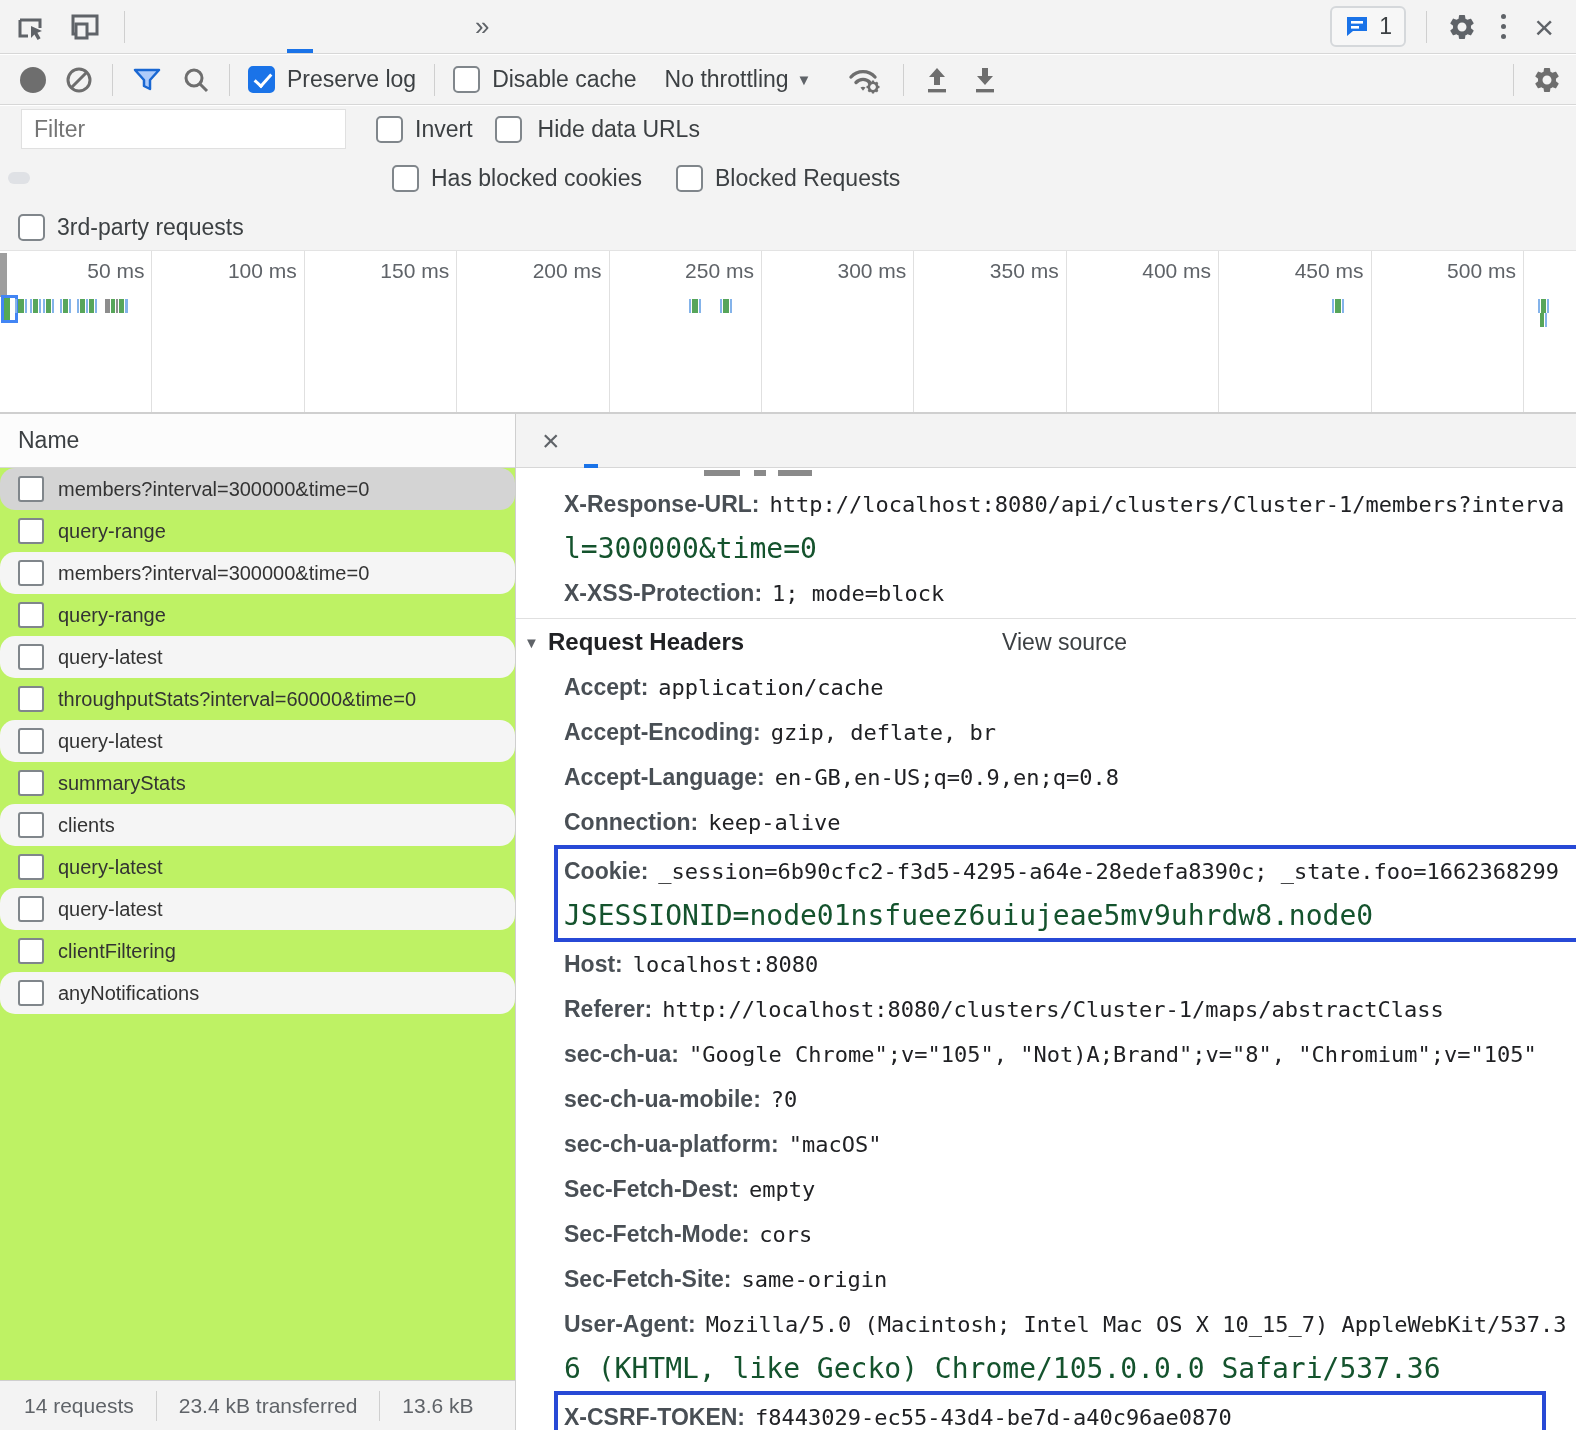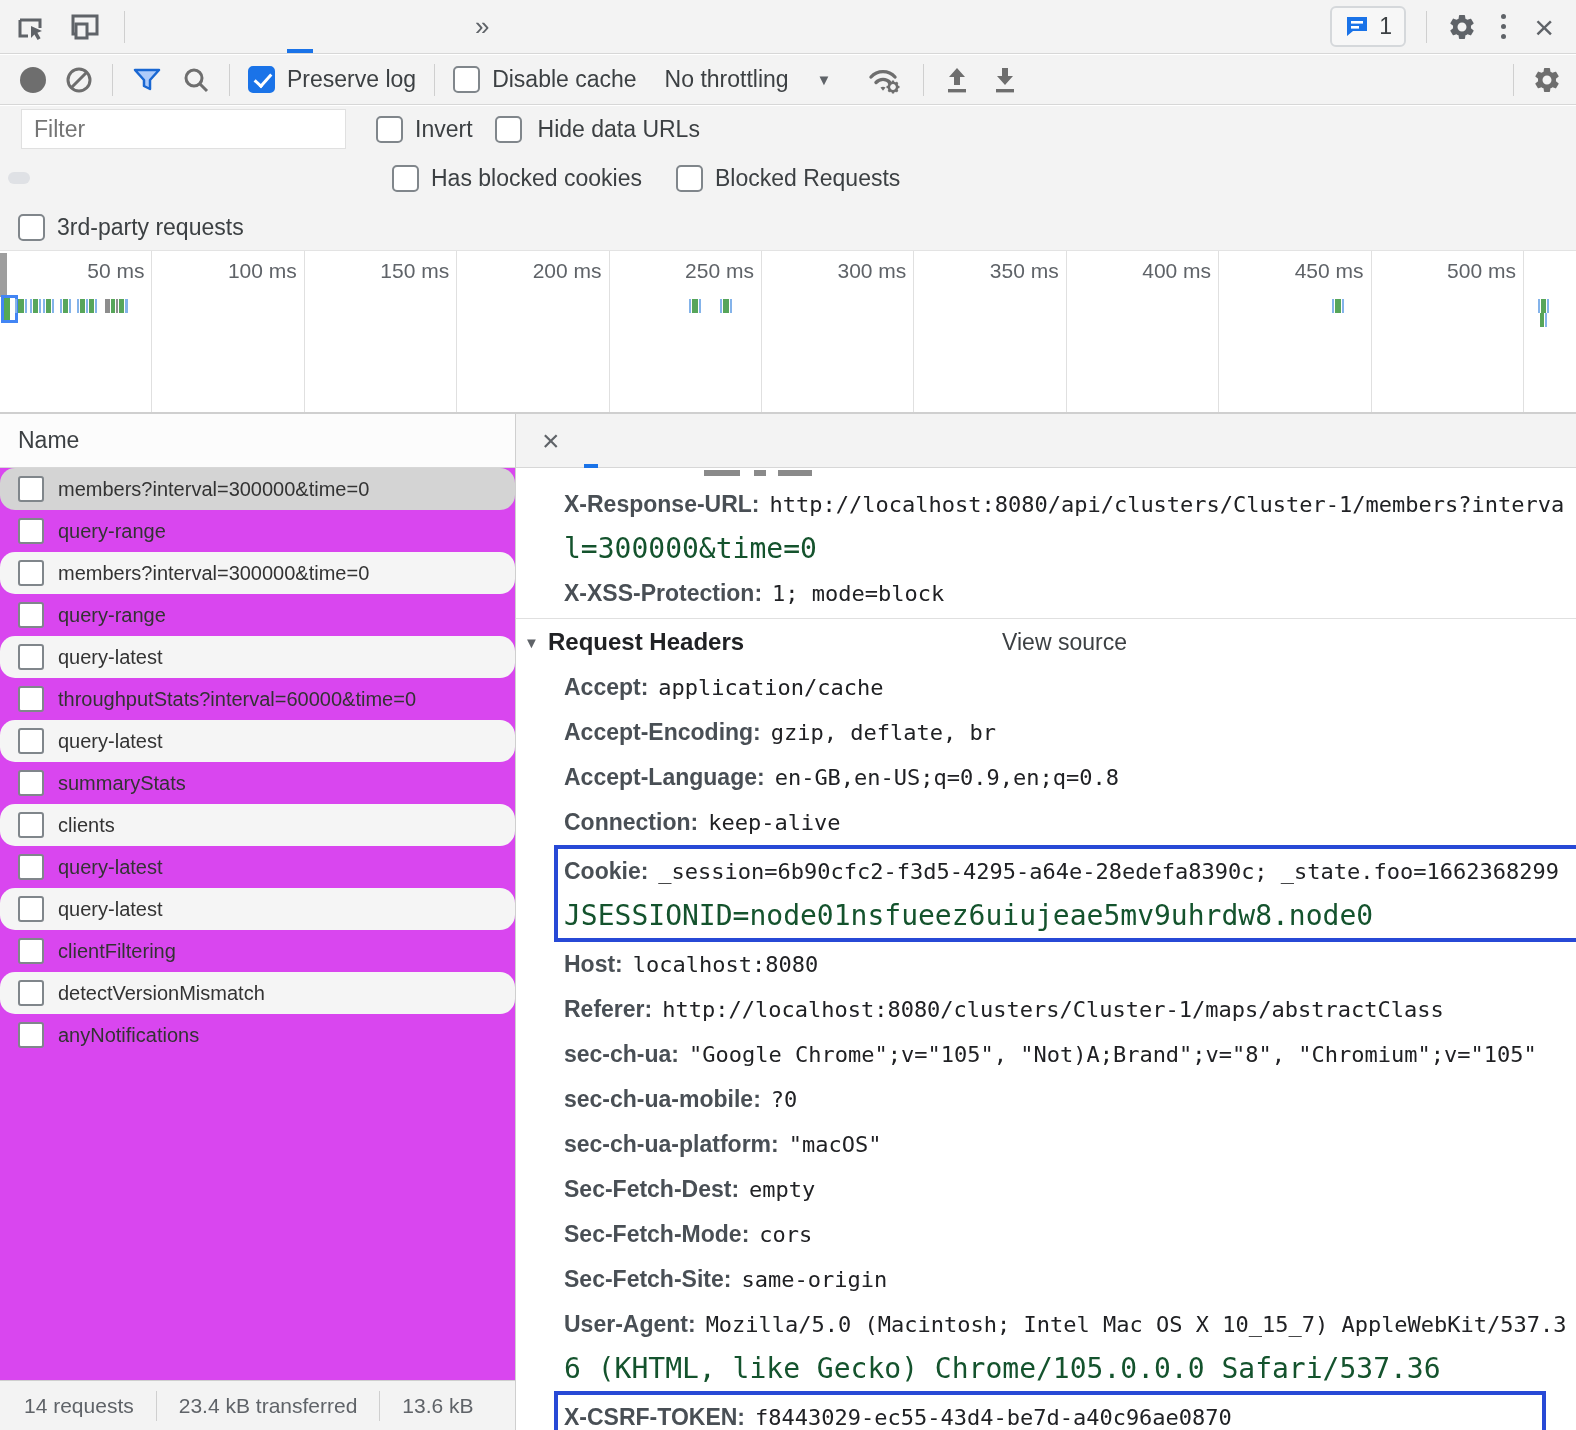--- a/index.html
+++ b/index.html
@@ -27,21 +27,21 @@
   .issues-count { font-size:23px; color:#3c4043; }
   .kebab { display:flex; flex-direction:column; gap:5px; padding:4px; }
   .kebab i { width:5px; height:5px; border-radius:50%; background:#5f6368; }
   .close-x { font-size:34px; color:#5f6368; line-height:1; padding:0 4px; }
 
   
   .nettool { position:absolute; left:0; top:55px; width:1576px; height:50px;
     background:#f3f3f3; border-bottom:1px solid #d7d7d7; display:flex; align-items:center; gap:18px; padding:3px 14px; }
   .record-dot { width:26px; height:26px; border-radius:50%; background:#6e6e6e; margin-left:6px; }
   .tool-label { font-size:23px; color:#3c4043; white-space:nowrap; }
-  .throttle { display:flex; align-items:center; gap:28px; margin-left:10px; }
+  .throttle { display:flex; align-items:center; gap:8px; margin-left:10px; }
   .dd-arrow { font-size:15px; color:#5f6368; }
   .nettool-right { margin-left:auto; display:flex; align-items:center; gap:18px; }
 
   
   .cb { position:relative; width:27px; height:27px; border:2.5px solid #80868b; border-radius:5px;
     background:#fff; flex:0 0 auto; }
   .cb.checked { background:#1a73e8; border-color:#1a73e8; }
   .cb.checked::after { content:''; position:absolute; left:8px; top:2px; width:7px; height:14px;
     border:solid #fff; border-width:0 3.5px 3.5px 0; transform:rotate(42deg); }
 
@@ -66,21 +66,21 @@
   .ov-cells { position:absolute; inset:0; display:flex; }
   .ov-cell { flex:0 0 152.4px; border-right:1px solid #e0e0e0; position:relative; }
   .ov-label { position:absolute; right:7px; top:8px; font-size:21px; color:#5f6368; white-space:nowrap; }
   .ov-graystrip { position:absolute; left:0; top:2px; width:7px; height:44px; background:#9e9e9e; }
   .ov-marker { position:absolute; left:1px; top:44px; width:17px; height:28px;
     border:3.5px solid #4285f4; background:linear-gradient(to right,#54a956 58%,#ffffff 58%); }
   .wbar { position:absolute; height:14px; }
 
   
   .listpane { position:absolute; left:0; top:413px; width:516px; bottom:50px;
-    background:#d946ef; border-top:1px solid #cfcfcf; border-right:1px solid #cfcfcf; overflow:hidden; }
+    background:#bef264; border-top:1px solid #cfcfcf; border-right:1px solid #cfcfcf; overflow:hidden; }
   .list-head { height:54px; border-bottom:1px solid #d7d7d7; background:#fcfcfc;
     display:flex; align-items:center; padding-left:18px; font-size:23px; color:#3c4043; }
   .req-row { height:42px; display:flex; align-items:center; gap:14px; padding-left:18px;
     font-size:20px; color:#333; white-space:nowrap;border-radius:15px; }
   .req-row:nth-child(odd) { background:#f5f5f5; }
   .req-row.selected { background:#d4d4d4; }
   .lcb { width:26px; height:26px; border:2.5px solid #80868b; border-radius:3px; background:#fff; flex:0 0 auto; }
 
   
   .statusbar { position:absolute; left:0; bottom:0; width:516px; height:50px;
@@ -421,24 +421,20 @@
         <div class="req-row">
           <span class="lcb"></span>
           <span>query-latest</span>
         </div>
         <div class="req-row">
           <span class="lcb"></span>
           <span>clientFiltering</span>
         </div>
         <div class="req-row">
           <span class="lcb"></span>
-          <span>detectVersionMismatch</span>
-        </div>
-        <div class="req-row">
-          <span class="lcb"></span>
           <span>anyNotifications</span>
         </div>
       </div>
   </div>
 
   <div class="statusbar">
     <span>14 requests</span>
     <span class="vsep"></span>
     <span>23.4 kB transferred</span>
     <span class="vsep"></span>

